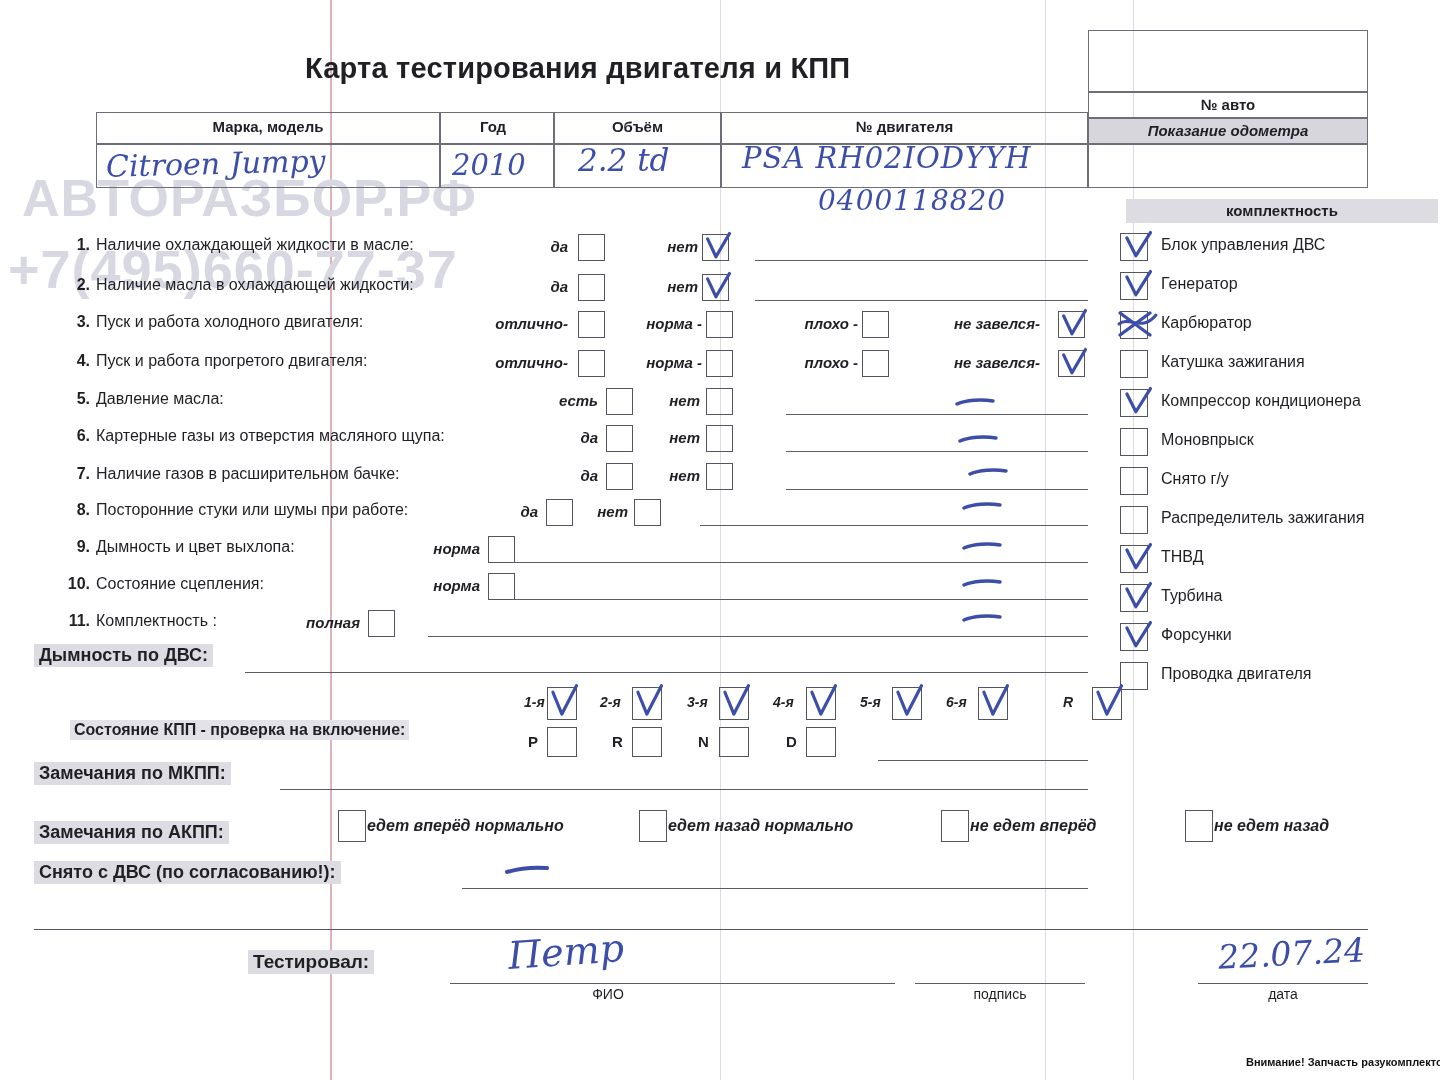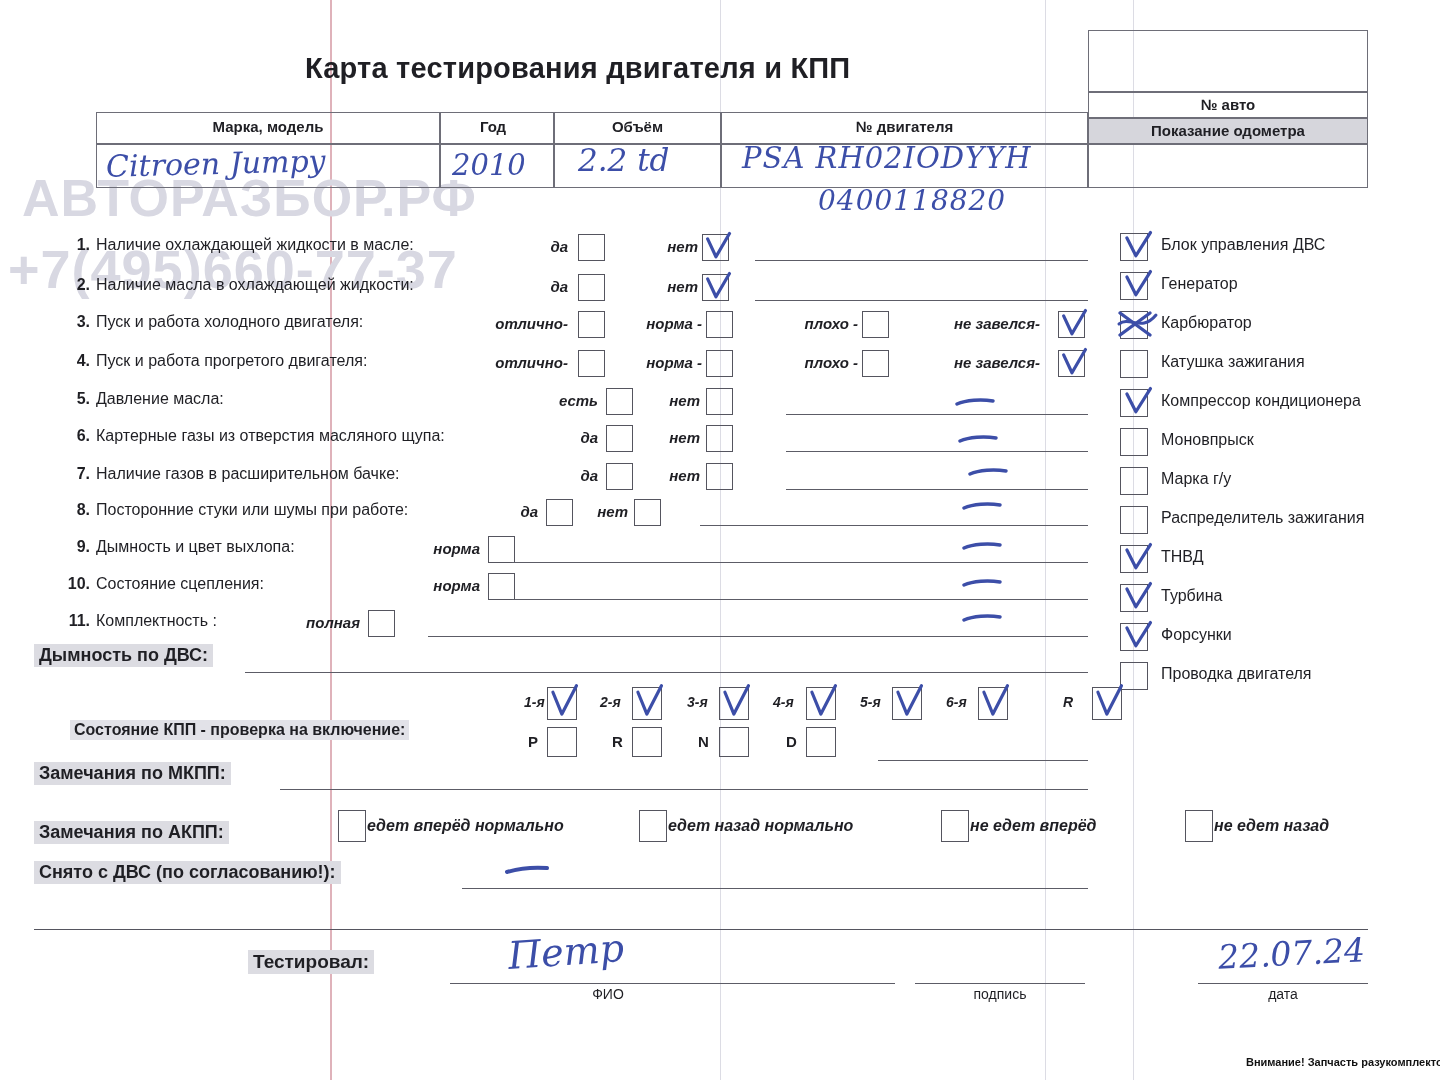--- a/index.html
+++ b/index.html
@@ -92,21 +92,21 @@
   <div class="wm" id="wm1">АВТОРАЗБОР.РФ</div>
   <div class="wm" id="wm2">+7(495)660-77-37</div>
 
   <div id="title">Карта тестирования двигателя  и КПП</div>
 
   <div class="cellbox" style="left:1088px;top:30px;width:280px;height:62px;"></div>
   <div class="cellbox" style="left:1088px;top:92px;width:280px;height:26px;"></div>
   <div class="hdr-label" style="left:1088px;top:96px;width:280px;">№ авто</div>
 
   <div class="cellbox shaded" style="left:1088px;top:118px;width:280px;height:26px;"></div>
-  <div class="hdr-label" style="left:1088px;top:122px;width:280px;">Показание одометра</div>
+  <div class="hdr-label" style="left:1088px;top:122px;width:280px;font-style:italic;">Показание одометра</div>
   <div class="cellbox" style="left:1088px;top:144px;width:280px;height:44px;"></div>
 
   <div class="cellbox" style="left:96px;top:112px;width:344px;height:32px;"></div>
   <div class="hdr-label" style="left:96px;top:118px;width:344px;">Марка, модель</div>
   <div class="cellbox" style="left:440px;top:112px;width:114px;height:32px;"></div>
   <div class="hdr-label" style="left:440px;top:118px;width:106px;">Год</div>
   <div class="cellbox" style="left:554px;top:112px;width:167px;height:32px;"></div>
   <div class="hdr-label" style="left:554px;top:118px;width:167px;">Объём</div>
   <div class="cellbox" style="left:721px;top:112px;width:367px;height:32px;"></div>
   <div class="hdr-label" style="left:721px;top:118px;width:367px;">№ двигателя</div>
@@ -115,20 +115,23 @@
   <div class="cellbox" style="left:440px;top:144px;width:114px;height:44px;"></div>
   <div class="cellbox" style="left:554px;top:144px;width:167px;height:44px;"></div>
   <div class="cellbox" style="left:721px;top:144px;width:367px;height:44px;"></div>
 
   <div class="hw" style="left:106px;top:146px;font-size:30px;transform:rotate(-1.5deg);">Citroen Jumpy</div>
   <div class="hw" style="left:452px;top:148px;font-size:29px;">2010</div>
   <div class="hw" style="left:578px;top:142px;font-size:31px;">2.2 td</div>
   <div class="hw" style="left:742px;top:141px;font-size:29px;letter-spacing:1px;">PSA RH02IODYYH</div>
   <div class="hw" style="left:818px;top:184px;font-size:28px;letter-spacing:1px;">0400118820</div>
 
+  <div id="compl-head">
+    <span>комплектность</span>
+  </div>
   <div id="completeness-list">
       <div class="cl-row" style="left:1120px;top:230px;">
         <div class="cl-box" style=""></div>
         <div class="cl-lbl" style="">Блок управления ДВС</div>
         <div class="tick" style="left:3px;top:2px;">
           <svg width="28" height="27">
             <path d="M3.9200000000000004,5.94 L12.88,23.76 L27.439999999999998,0.54" stroke="#3c4ea8" stroke-width="3.2" fill="none" stroke-linecap="round" stroke-linejoin="round"></path>
           </svg>
         </div>
       </div>
@@ -164,21 +167,21 @@
             <path d="M3.9200000000000004,5.94 L12.88,23.76 L27.439999999999998,0.54" stroke="#3c4ea8" stroke-width="3.2" fill="none" stroke-linecap="round" stroke-linejoin="round"></path>
           </svg>
         </div>
       </div>
       <div class="cl-row" style="left:1120px;top:425px;">
         <div class="cl-box" style=""></div>
         <div class="cl-lbl" style="">Моновпрыск</div>
       </div>
       <div class="cl-row" style="left:1120px;top:464px;">
         <div class="cl-box" style=""></div>
-        <div class="cl-lbl" style="">Марка г/у</div>
+        <div class="cl-lbl" style="">Снято г/у</div>
       </div>
       <div class="cl-row" style="left:1120px;top:503px;">
         <div class="cl-box" style=""></div>
         <div class="cl-lbl" style="">Распределитель зажигания</div>
       </div>
       <div class="cl-row" style="left:1120px;top:542px;">
         <div class="cl-box" style=""></div>
         <div class="cl-lbl" style="">ТНВД</div>
         <div class="tick" style="left:3px;top:2px;">
           <svg width="28" height="27">

